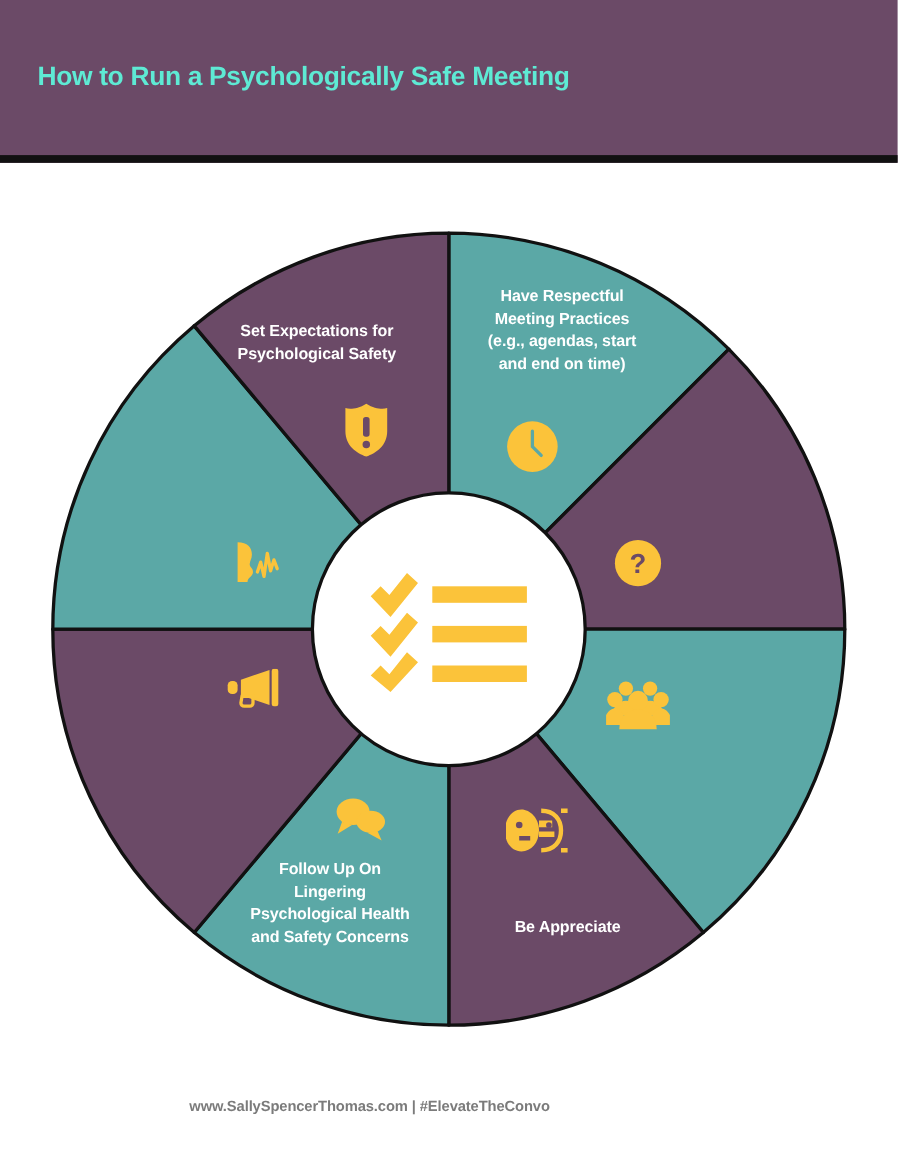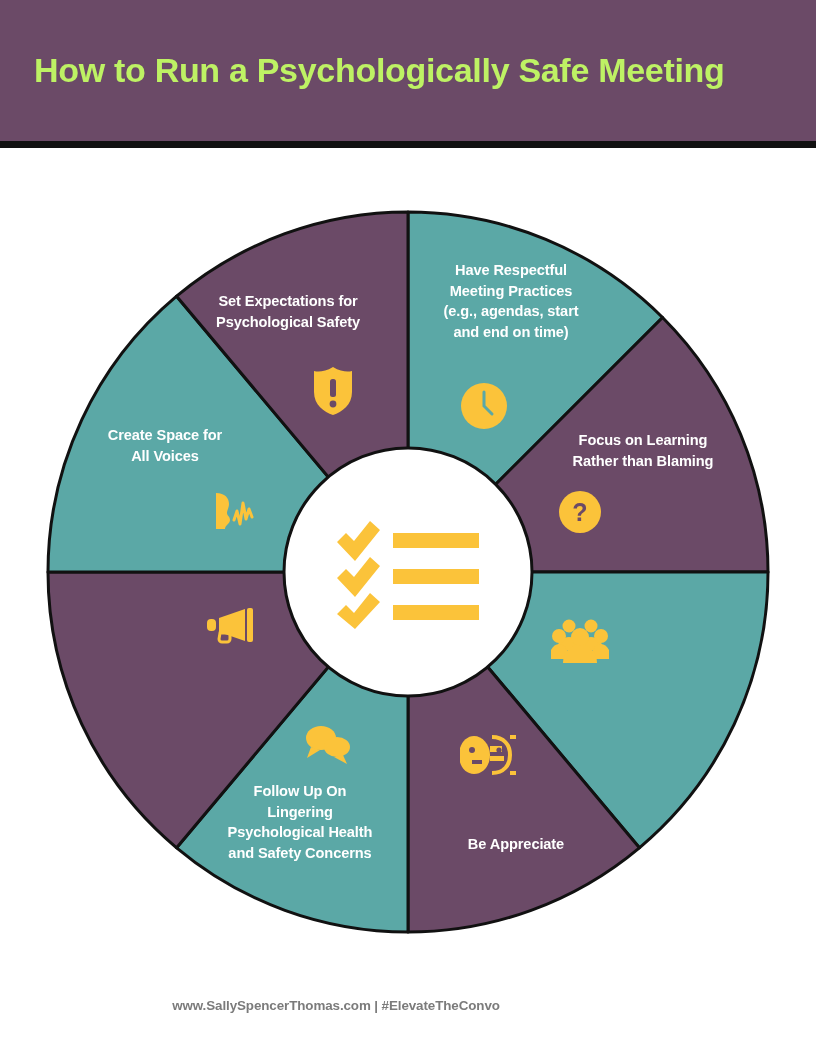--- a/index.html
+++ b/index.html
@@ -20,22 +20,22 @@
     top: 0;
     width: 816px;
     height: 148px;
     background: #6B4A67;
     box-sizing: border-box;
     border-bottom: 7px solid #111111;
     display: flex;
     align-items: center;
   }
   #page-title {
-    color: #bef264;
-    font-size: 34px;
+    color: #5eead4;
+    font-size: 24px;
     font-weight: bold;
     letter-spacing: -0.3px;
     padding-left: 34px;
     line-height: 1.1;
   }
   #wheel-wrap {
     position: absolute;
     left: 0;
     top: 0;
     width: 816px;
@@ -108,22 +108,20 @@
 Meeting Practices
 (e.g., agendas, start
 and end on time)</div>
   <div class="seg-icon" style="left:484px; top:406px;">
     <svg width="48" height="48" viewBox="0 0 48 48">
       <circle cx="24" cy="24" r="23" fill="#FBC33A"></circle>
       <path d="M24 10 L24 24 L32 32" stroke="#5BA8A6" stroke-width="3" fill="none" stroke-linecap="round"></path>
     </svg>
   </div>
 
-  <div class="seg-label" style="left:643px; top:451px; width:200px;">Focus on Learning
-Rather than Blaming</div>
   <div class="seg-icon" style="left:580px; top:512px;">
     <svg width="44" height="44" viewBox="0 0 44 44">
       <circle cx="22" cy="22" r="21" fill="#FBC33A"></circle>
       <text x="22" y="31" text-anchor="middle" font-family="Liberation Sans, sans-serif" font-size="25" font-weight="bold" fill="#6B4A67">?</text>
     </svg>
   </div>
 
   <div class="seg-icon" style="left:580px; top:640px;">
     <svg width="58" height="48" viewBox="0 0 58 48">
       <g fill="#FBC33A">
@@ -179,22 +177,20 @@
     <svg width="52" height="36" viewBox="0 0 52 36">
       <g fill="#FBC33A">
         <path d="M14 10 L40 1 L40 33 L14 24z"></path>
         <rect x="42" y="0" width="6" height="34" rx="2"></rect>
         <rect x="2" y="11" width="9" height="12" rx="4"></rect>
         <path d="M15 25 h10 v6 a3 3 0 0 1 -3 3 h-5 a3 3 0 0 1 -3 -3z" fill="none" stroke="#FBC33A" stroke-width="3"></path>
       </g>
     </svg>
   </div>
 
-  <div class="seg-label" style="left:165px; top:446px; width:180px;">Create Space for
-All Voices</div>
   <div class="seg-icon" style="left:235px; top:511px;">
     <svg width="46" height="44" viewBox="0 0 46 44">
       <path d="M4 4 c9 0 13 5 13 11 c0 4 -2 6 -2 9 c0 3 3 3 3 7 c0 4 -5 5 -5 9 L4 40z" fill="#FBC33A"></path>
       <path d="M22 31 L25 22 L28 35 L31 14 L34 30 L37 20 L40 28" stroke="#FBC33A" stroke-width="3" fill="none" stroke-linecap="round" stroke-linejoin="round"></path>
     </svg>
   </div>
 
   <div class="seg-label" style="left:288px; top:312px; width:200px;">Set Expectations for
 Psychological Safety</div>
   <div class="seg-icon" style="left:333px; top:391px;">

